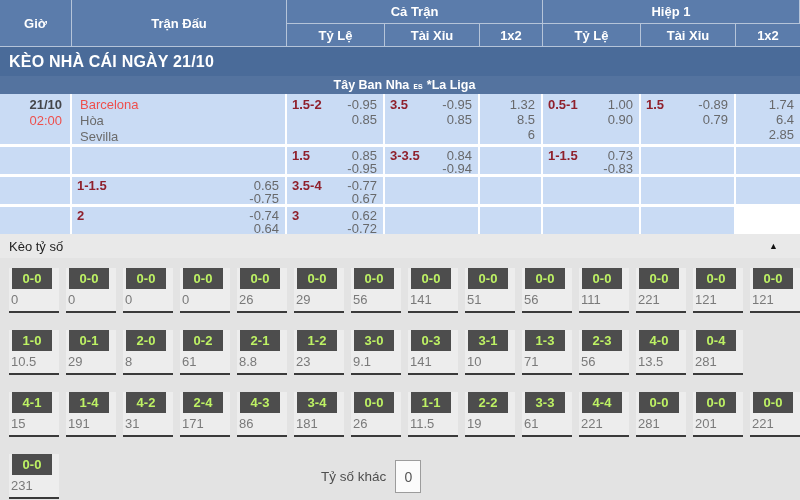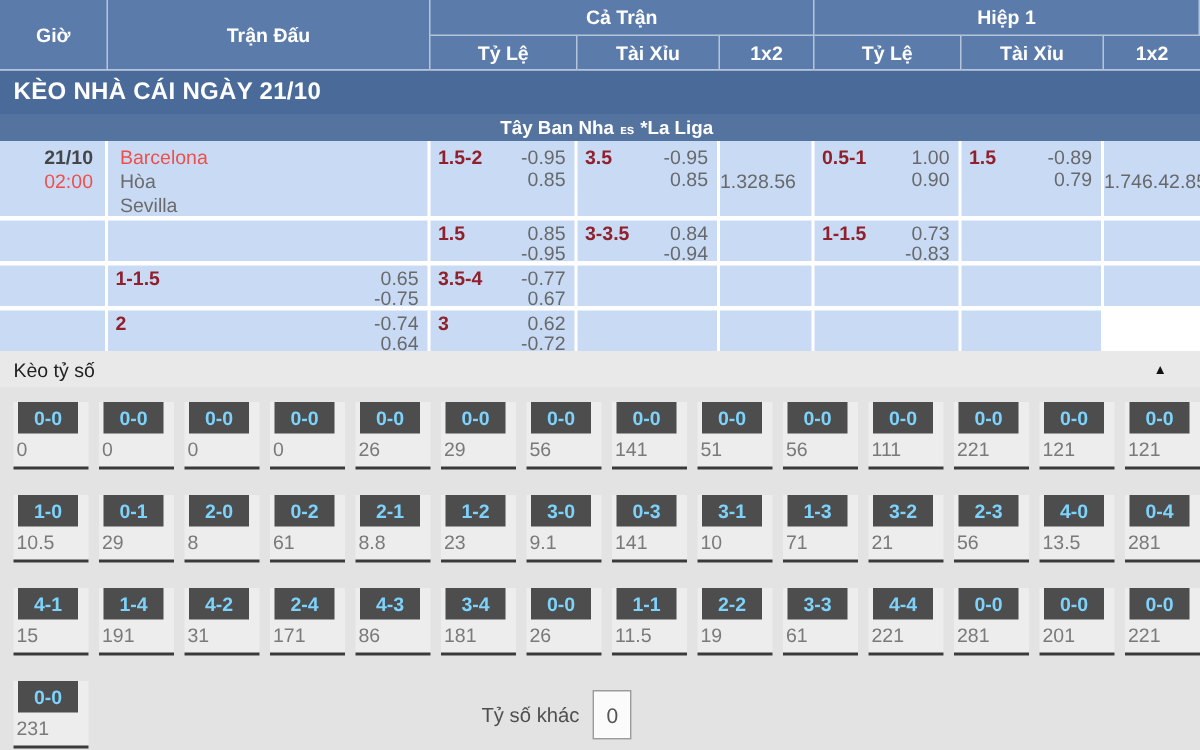--- a/index.html
+++ b/index.html
@@ -29,34 +29,34 @@
     font-size:13px; }
   .cell { background:#c9dbf4; }
   .time-cell { display:flex; flex-direction:column; align-items:flex-end; padding:3px 8px 0 0; line-height:16px; }
   .date { color:#44464a; font-weight:bold;margin-left:12px; }
   .red { color:#ee4f4c; }
   .match-cell { display:flex; flex-direction:column; padding:3px 0 0 8px; line-height:16px; color:#6b6b6b; }
   .match-cell .red { font-weight:normal; }
   .hc { display:flex; justify-content:space-between; padding:3px 6px 0 5px; line-height:15px; }
   .hc .line { color:#8f202c; font-weight:bold; }
   .vals { display:flex; flex-direction:column; align-items:flex-end; color:#68696b; }
-  .x12 { display:flex; flex-direction:row; align-items:center; padding:3px 6px 0 0;
+  .x12 { display:flex; flex-direction:column; align-items:flex-end; padding:3px 6px 0 0;
     line-height:15px; color:#68696b; }
   .odds .sm { line-height:13px; padding-top:2px; }
 
   
   .keobar { height:24px; background:#e9e9e9; display:flex; align-items:center;
     padding:0 22px 0 9px; font-size:13px; color:#222; }
   .keobar .arrow { margin-left:auto; font-size:9px; color:#111; cursor:pointer; }
 
   
   .scores { height:242px; background:#e3e3e3; padding:10px 0 0 9px; }
   .score-row { display:flex; gap:7px; margin-bottom:17px; align-items:center; }
   .score-cell { width:50px; background:#ededed; border-bottom:2px solid #3a3a3a; cursor:pointer; }
-  .badge { width:40px; height:21px; margin-left:3px; background:#4d4d4d; color:#7dd3fc;
+  .badge { width:40px; height:21px; margin-left:3px; background:#4d4d4d; color:#bef264;
     font-weight:bold; font-size:13px; display:flex; align-items:center; justify-content:center; }
   .sval { height:22px; font-size:13px; color:#7a7a7a; padding:3px 0 0 2px; }
   .other-group { display:flex; align-items:center; gap:9px; margin-left:255px; }
   .other-label { font-size:13.5px; color:#4f4f4f; }
   .other-box { width:26px; height:33px; background:#fbfbfb; border:1px solid #9c9c9c;
     display:flex; align-items:center; justify-content:center; font-size:14px; color:#555; }
 </style>
 </head>
 <body>
 
@@ -301,24 +301,20 @@
       </div>
       <div class="score-cell">
         <div class="badge">3-1</div>
         <div class="sval">10</div>
       </div>
       <div class="score-cell">
         <div class="badge">1-3</div>
         <div class="sval">71</div>
       </div>
       <div class="score-cell">
-        <div class="badge">3-2</div>
-        <div class="sval">21</div>
-      </div>
-      <div class="score-cell">
         <div class="badge">2-3</div>
         <div class="sval">56</div>
       </div>
       <div class="score-cell">
         <div class="badge">4-0</div>
         <div class="sval">13.5</div>
       </div>
       <div class="score-cell">
         <div class="badge">0-4</div>
         <div class="sval">281</div>

